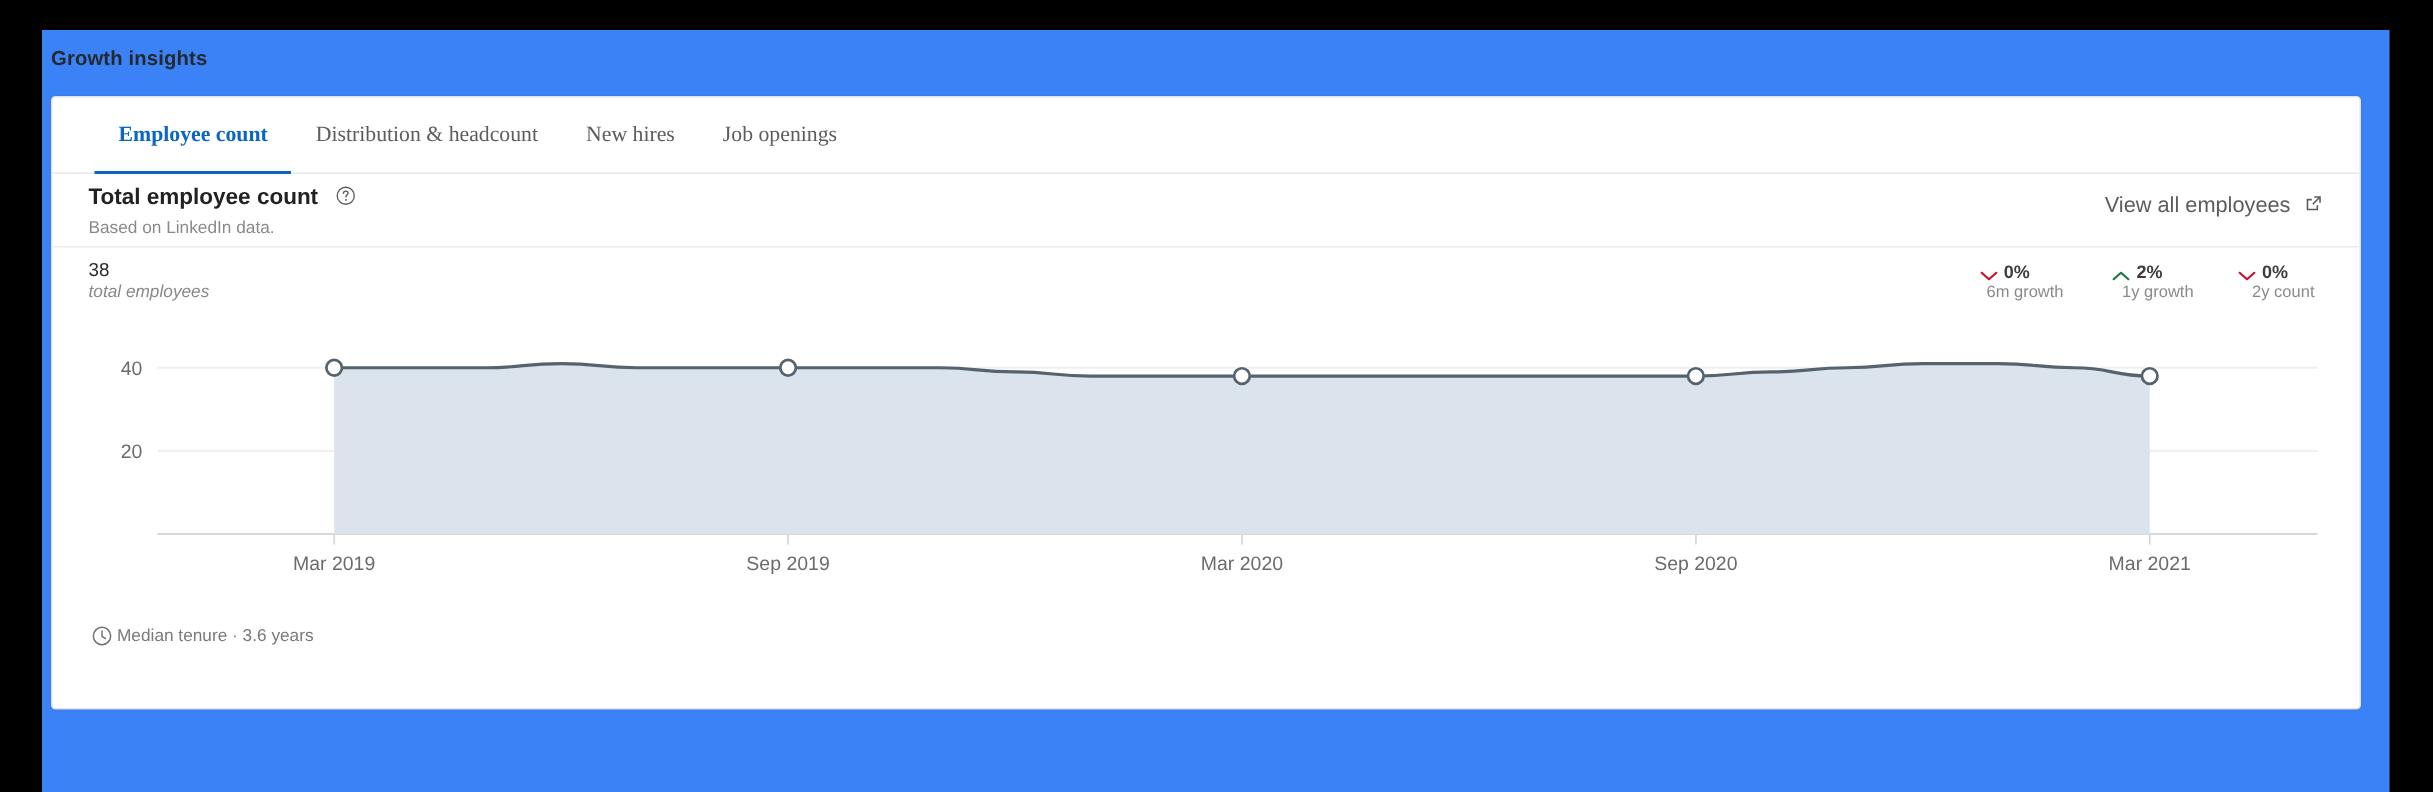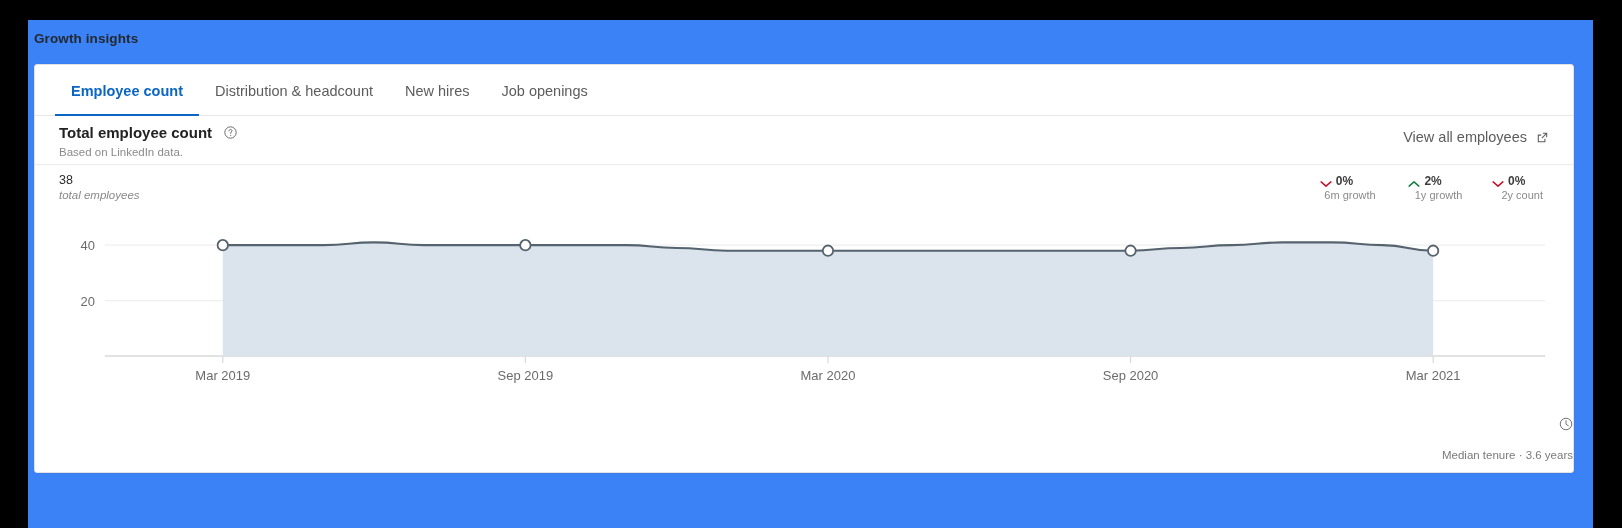--- a/index.html
+++ b/index.html
@@ -32,23 +32,24 @@
     border: 1px solid #e3e2e0;
     border-radius: 3px;
     box-shadow: 0 0 2px rgba(0,0,0,0.07);
     overflow: hidden;
   }
   
   .tabbar {
     position: relative;
     height: 51px;
     border-bottom: 1px solid #e8e8e8;
-    padding-left: 20px;
+    padding-left: 28px;
     display: flex;
     align-items: flex-start;
+    font-family: Liberation Serif, serif;
   }
   .tab {
     position: relative;
     height: 51px;
     display: flex;
     align-items: center;
     padding: 0 16px;
     font-size: 14.5px;
     color: #5c5c5c;
     cursor: pointer;
@@ -89,21 +90,20 @@
     font-size: 11.5px;
     color: #8a8a8a;
   }
   .view-all {
     position: absolute;
     right: 24px; top: 13px;
     font-size: 14.5px;
     color: #5c5c5c;
     cursor: pointer;
     display: flex;
-    align-items: center;
     gap: 9px;
   }
   .ext-icon { width: 13px; height: 13px; display: block; }
   
   .stats {
     position: relative;
     height: 46px;
     padding: 8px 24px 0 24px;
   }
   .total-num { font-size: 12.5px; font-weight: normal; color: #2b2b2b; line-height: 15px; }
@@ -122,21 +122,21 @@
   }
   .growth-lbl { font-size: 11px; color: #8a8a8a; line-height: 15px; white-space: nowrap; margin-left: 27px; }
   .chev { width: 12px; height: 8px; display: block; }
   
   .chart-wrap { position: relative; height: 200px; margin: 0 24px 0 24px; }
   .chart-svg { display: block; width: 100%; height: 100%; }
   
   .footer {
     position: relative;
     padding: 6px 0 0 26px;
-    display: flex; align-items: flex-end; gap: 18px; flex-direction: column;
+    display: flex; align-items: center; gap: 3px;
   }
   .clock-icon { width: 14px; height: 14px; display: block; }
   .footer-text { font-size: 11.5px; color: #7a7a7a; }
 </style>
 </head>
 <body>
 
 <div id="page">
 
   <div class="module-title">Growth insights</div>

